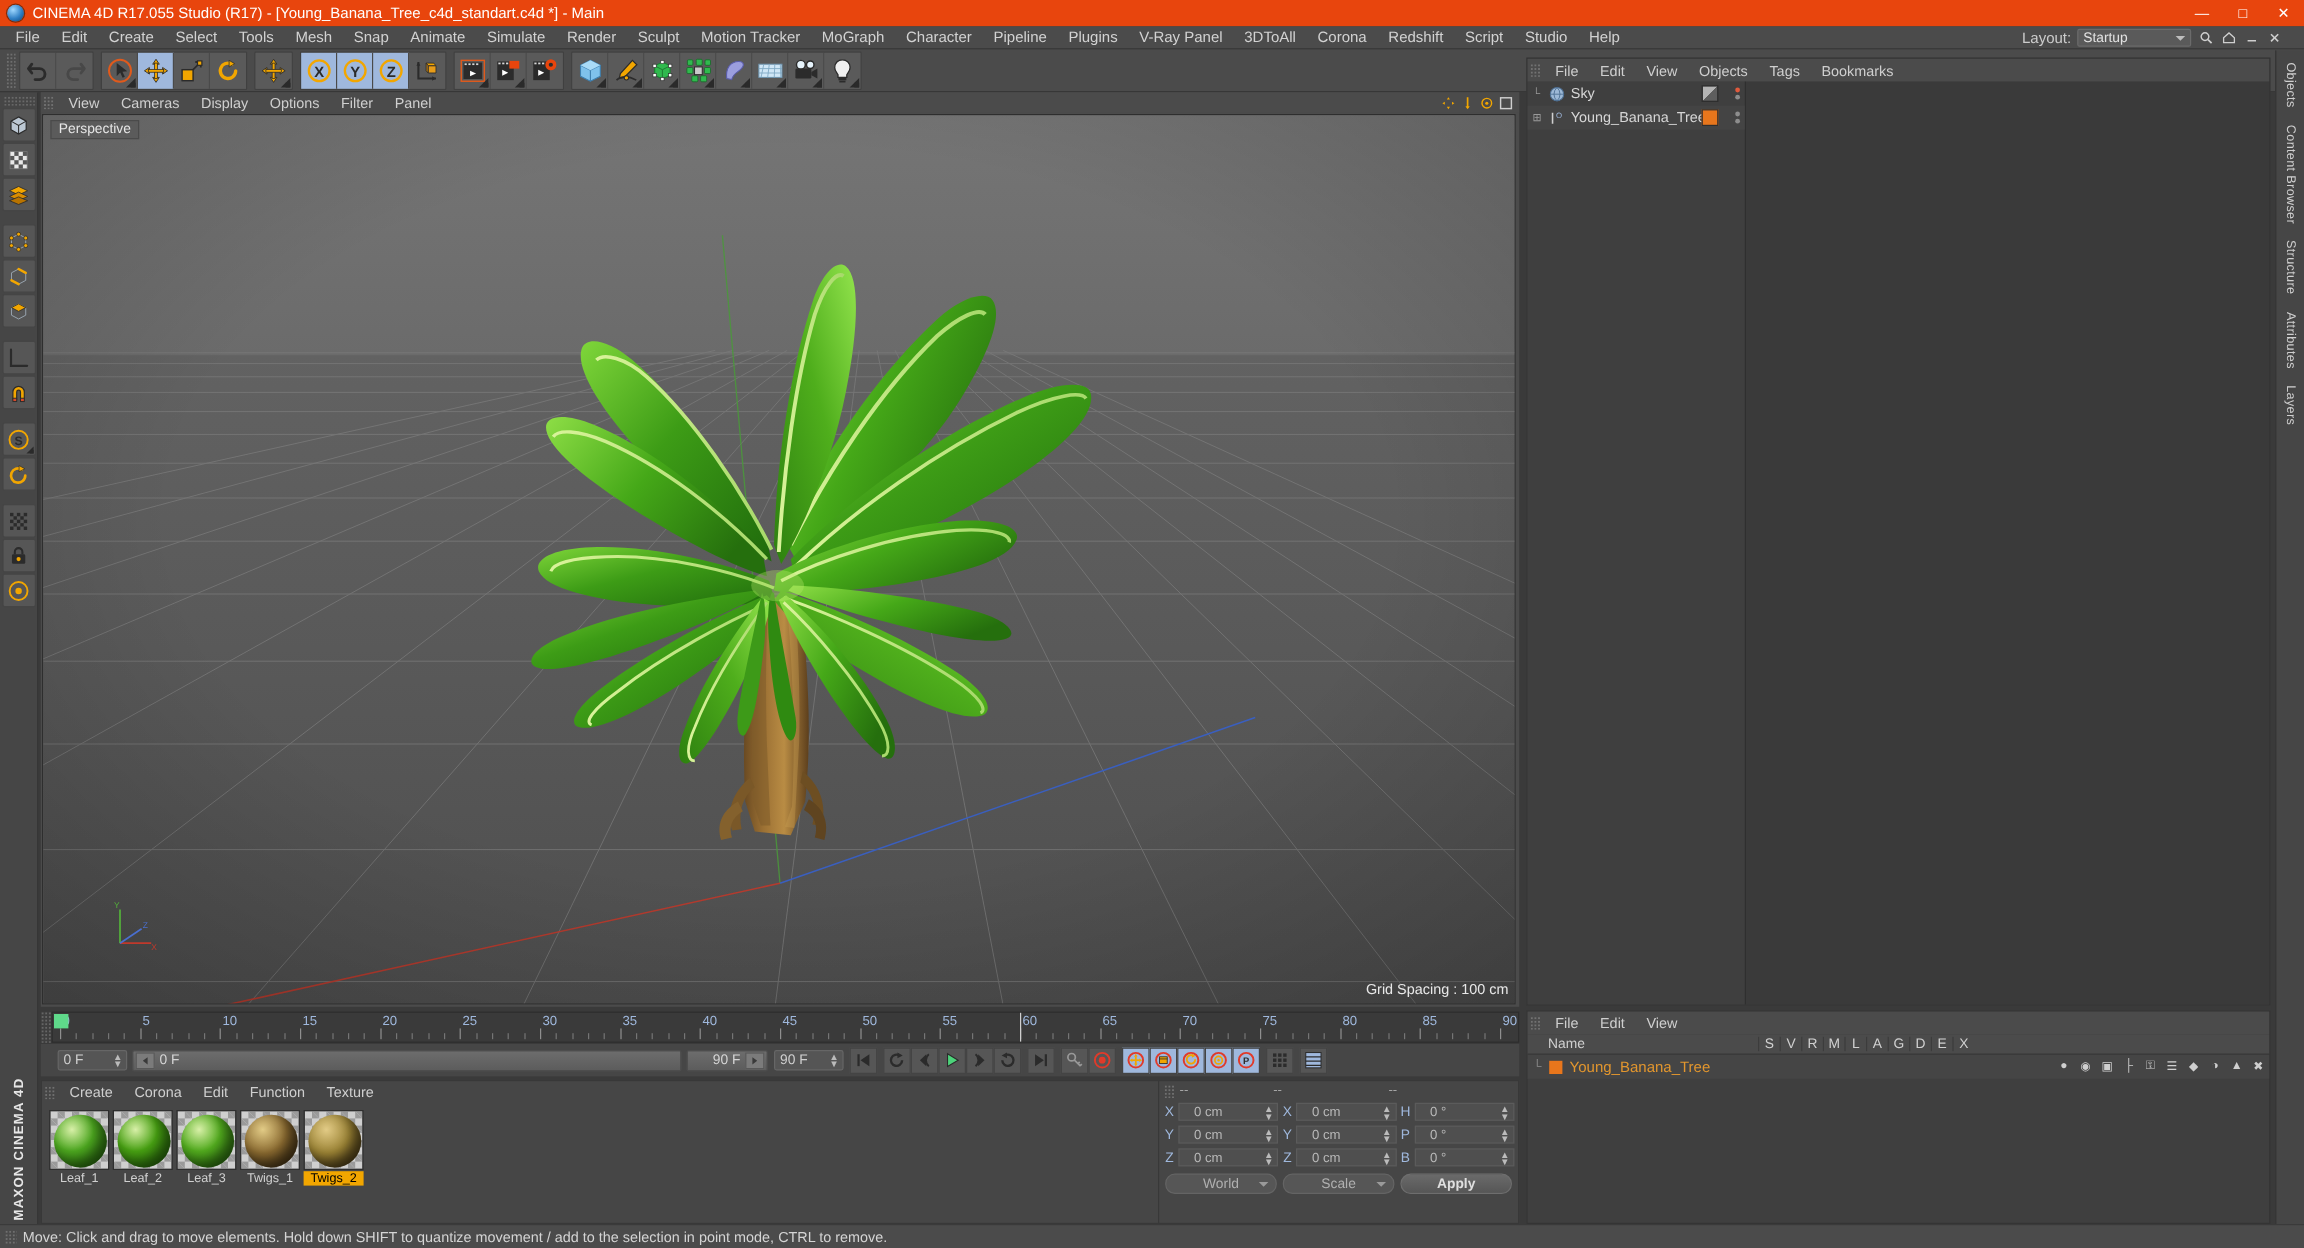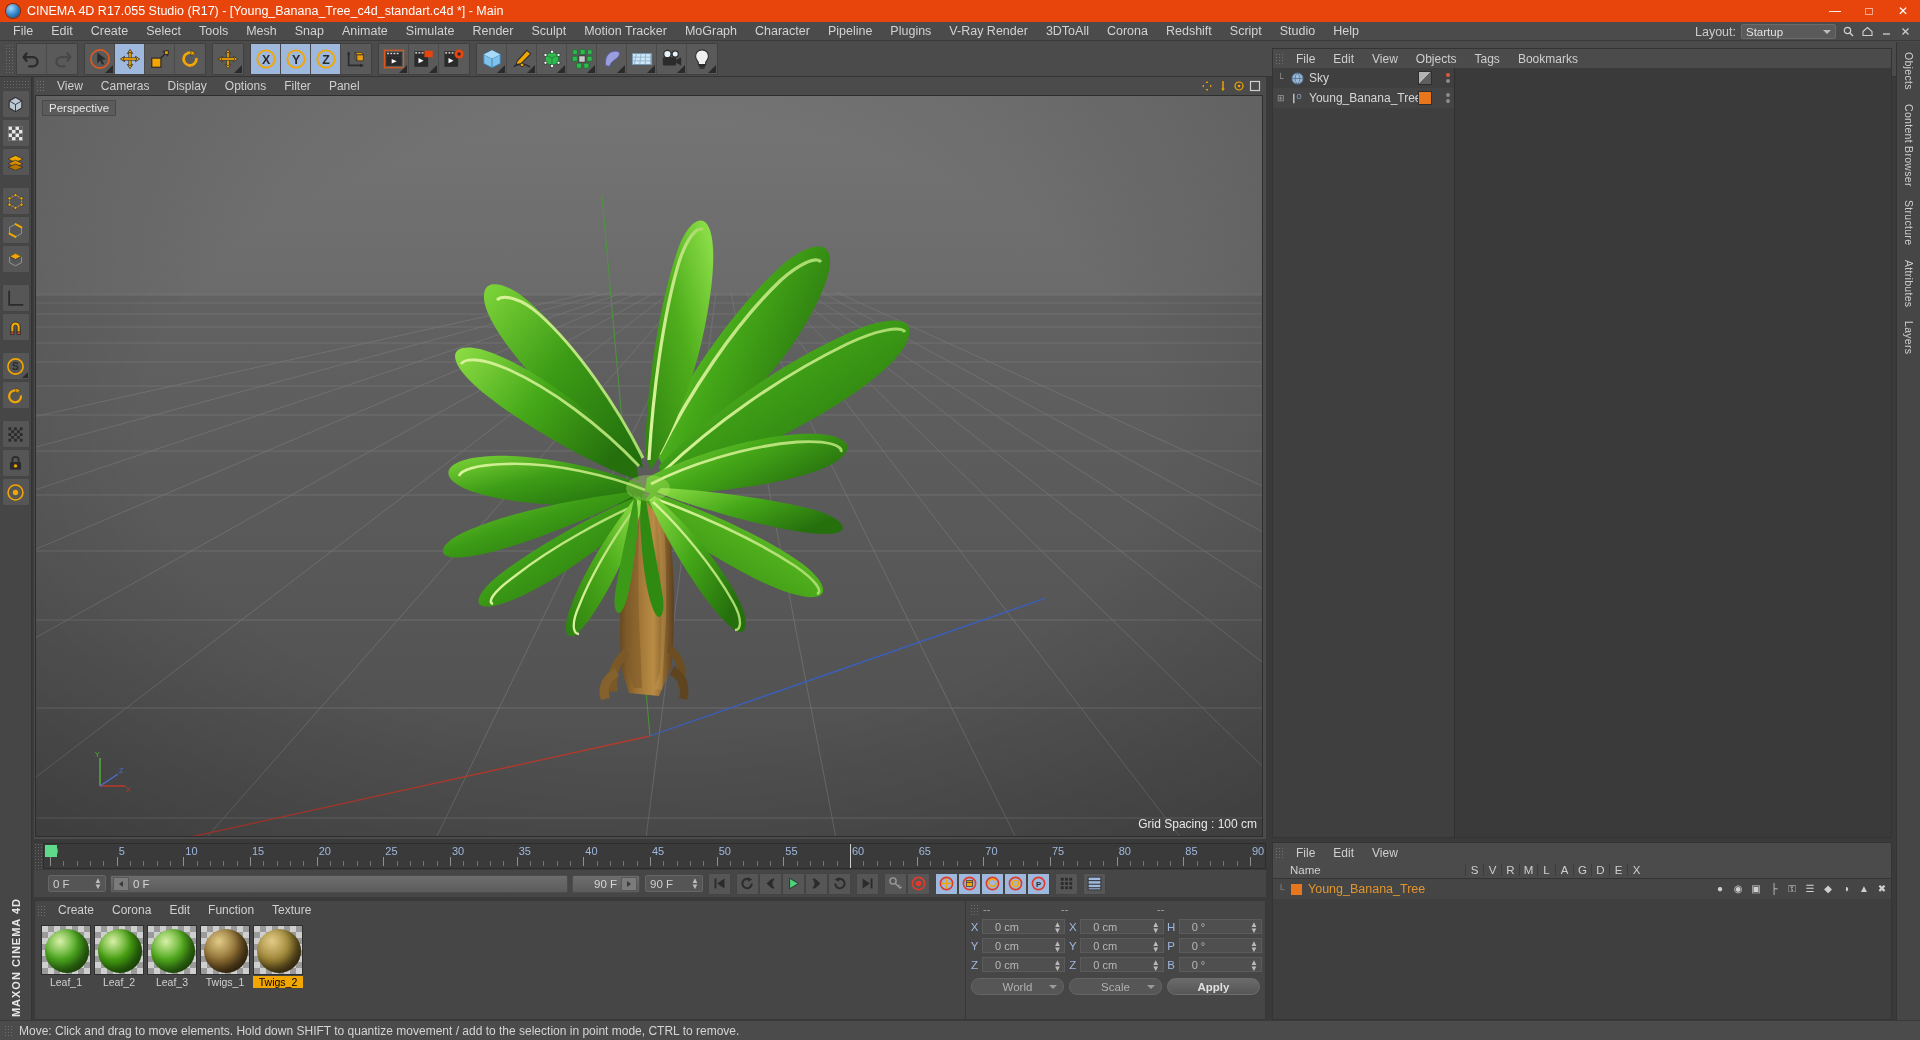--- a/index.html
+++ b/index.html
@@ -23,21 +23,21 @@
   .tb-spacer { flex:1; }
   .winbtns { display:flex; height:22px; }
   .winbtn { width:34px;height:22px;display:flex;align-items:center;justify-content:center;
     color:#fff; font-size:12px; }
 
   
   .menubar { height:19px; background:#4b4b4b; display:flex; align-items:center;
     padding-left:4px; border-bottom:1px solid #3a3a3a; position:relative; }
   .menu-item { padding:0 9px; height:19px; line-height:19px; font-size:12.5px; color:#d2d2d2;
     white-space:nowrap; }
-  .menubar .right { position:absolute; right:8px; top:0; height:19px;
+  .menubar .right { position:absolute; right:18px; top:0; height:19px;
     display:flex; align-items:center; gap:5px; }
   .layout-label { font-size:12.5px; color:#cccccc; }
   .layout-sel { width:95px;height:15px;background:#5a5a5a;border:1px solid #6b6b6b;
     border-radius:2px; display:flex;align-items:center;padding:0 4px; font-size:11.5px;
     color:#e2e2e2; position:relative;}
   .layout-sel .arw { position:absolute;right:4px; border-left:4px solid transparent;
     border-right:4px solid transparent; border-top:4px solid #bdbdbd; }
   .mini-ico { width:14px;height:14px;display:flex;align-items:center;justify-content:center;
     color:#cfcfcf;font-size:11px;}
 
@@ -238,21 +238,21 @@
         <div class="menu-item">Snap</div>
         <div class="menu-item">Animate</div>
         <div class="menu-item">Simulate</div>
         <div class="menu-item">Render</div>
         <div class="menu-item">Sculpt</div>
         <div class="menu-item">Motion Tracker</div>
         <div class="menu-item">MoGraph</div>
         <div class="menu-item">Character</div>
         <div class="menu-item">Pipeline</div>
         <div class="menu-item">Plugins</div>
-        <div class="menu-item">V-Ray Render</div>
+        <div class="menu-item">V-Ray Panel</div>
         <div class="menu-item">3DToAll</div>
         <div class="menu-item">Corona</div>
         <div class="menu-item">Redshift</div>
         <div class="menu-item">Script</div>
         <div class="menu-item">Studio</div>
         <div class="menu-item">Help</div>
       </div>
     <div class="right">
       <span class="layout-label">Layout:</span>
       <div class="layout-sel">

